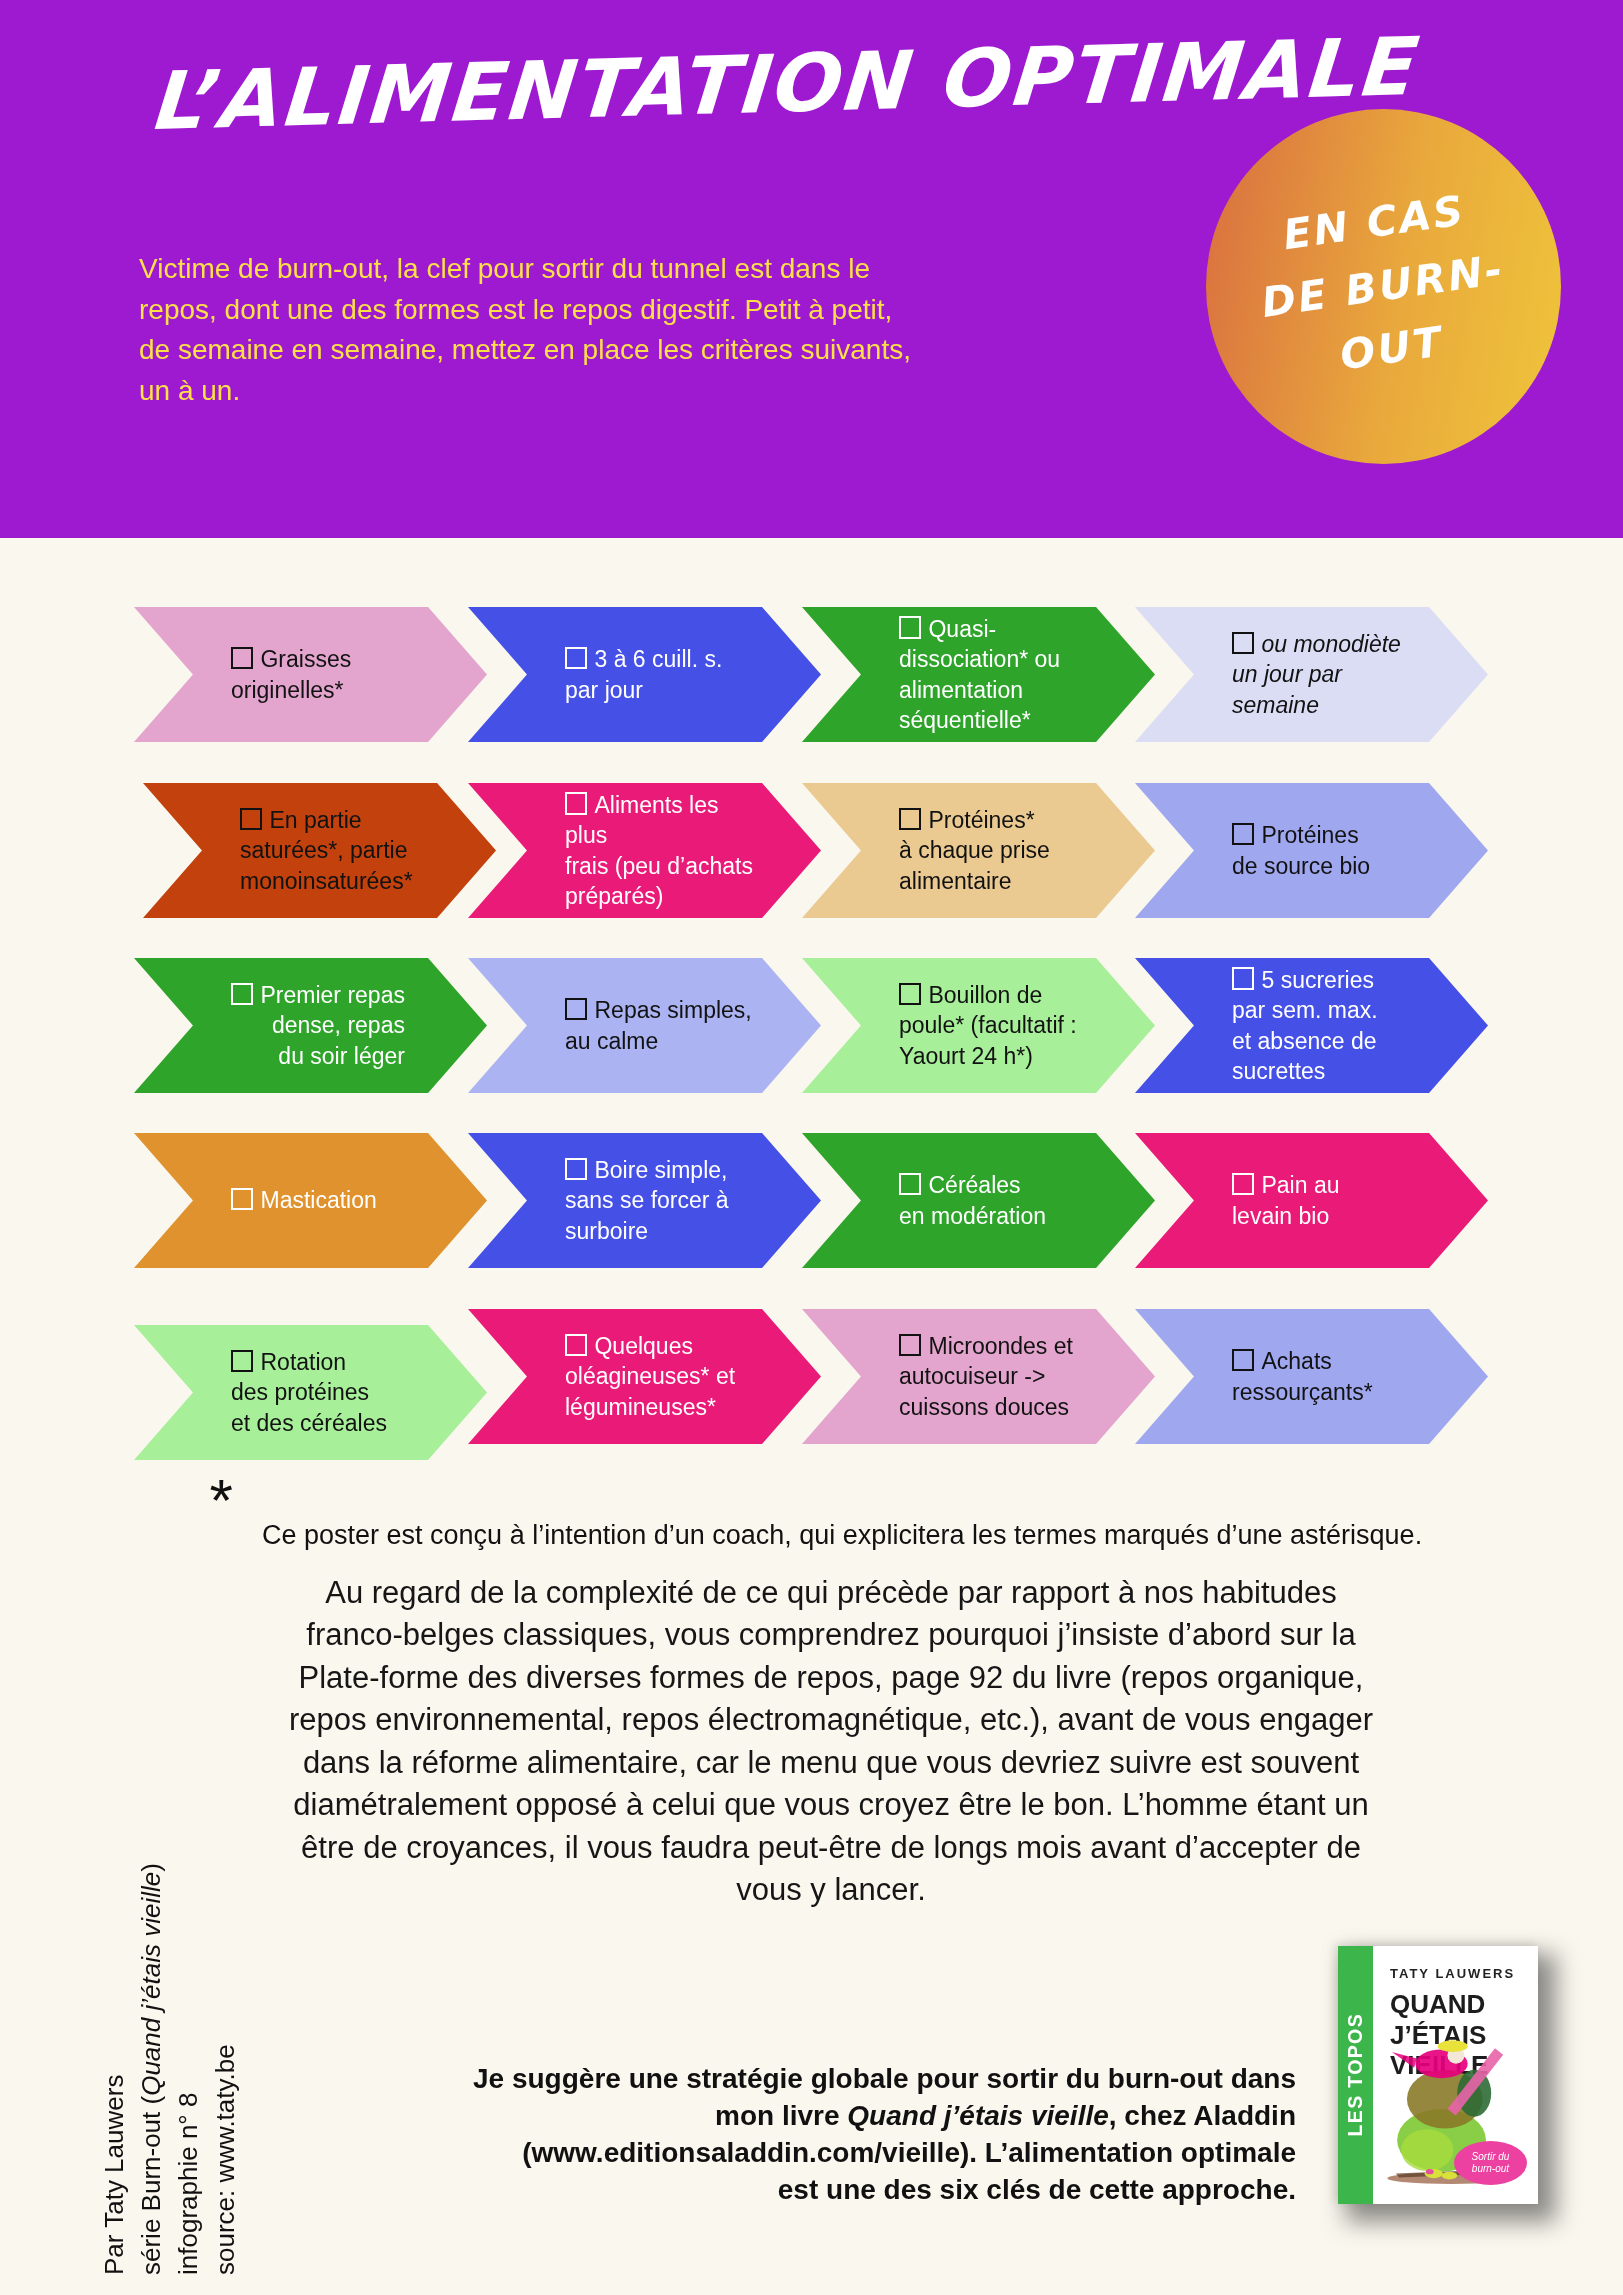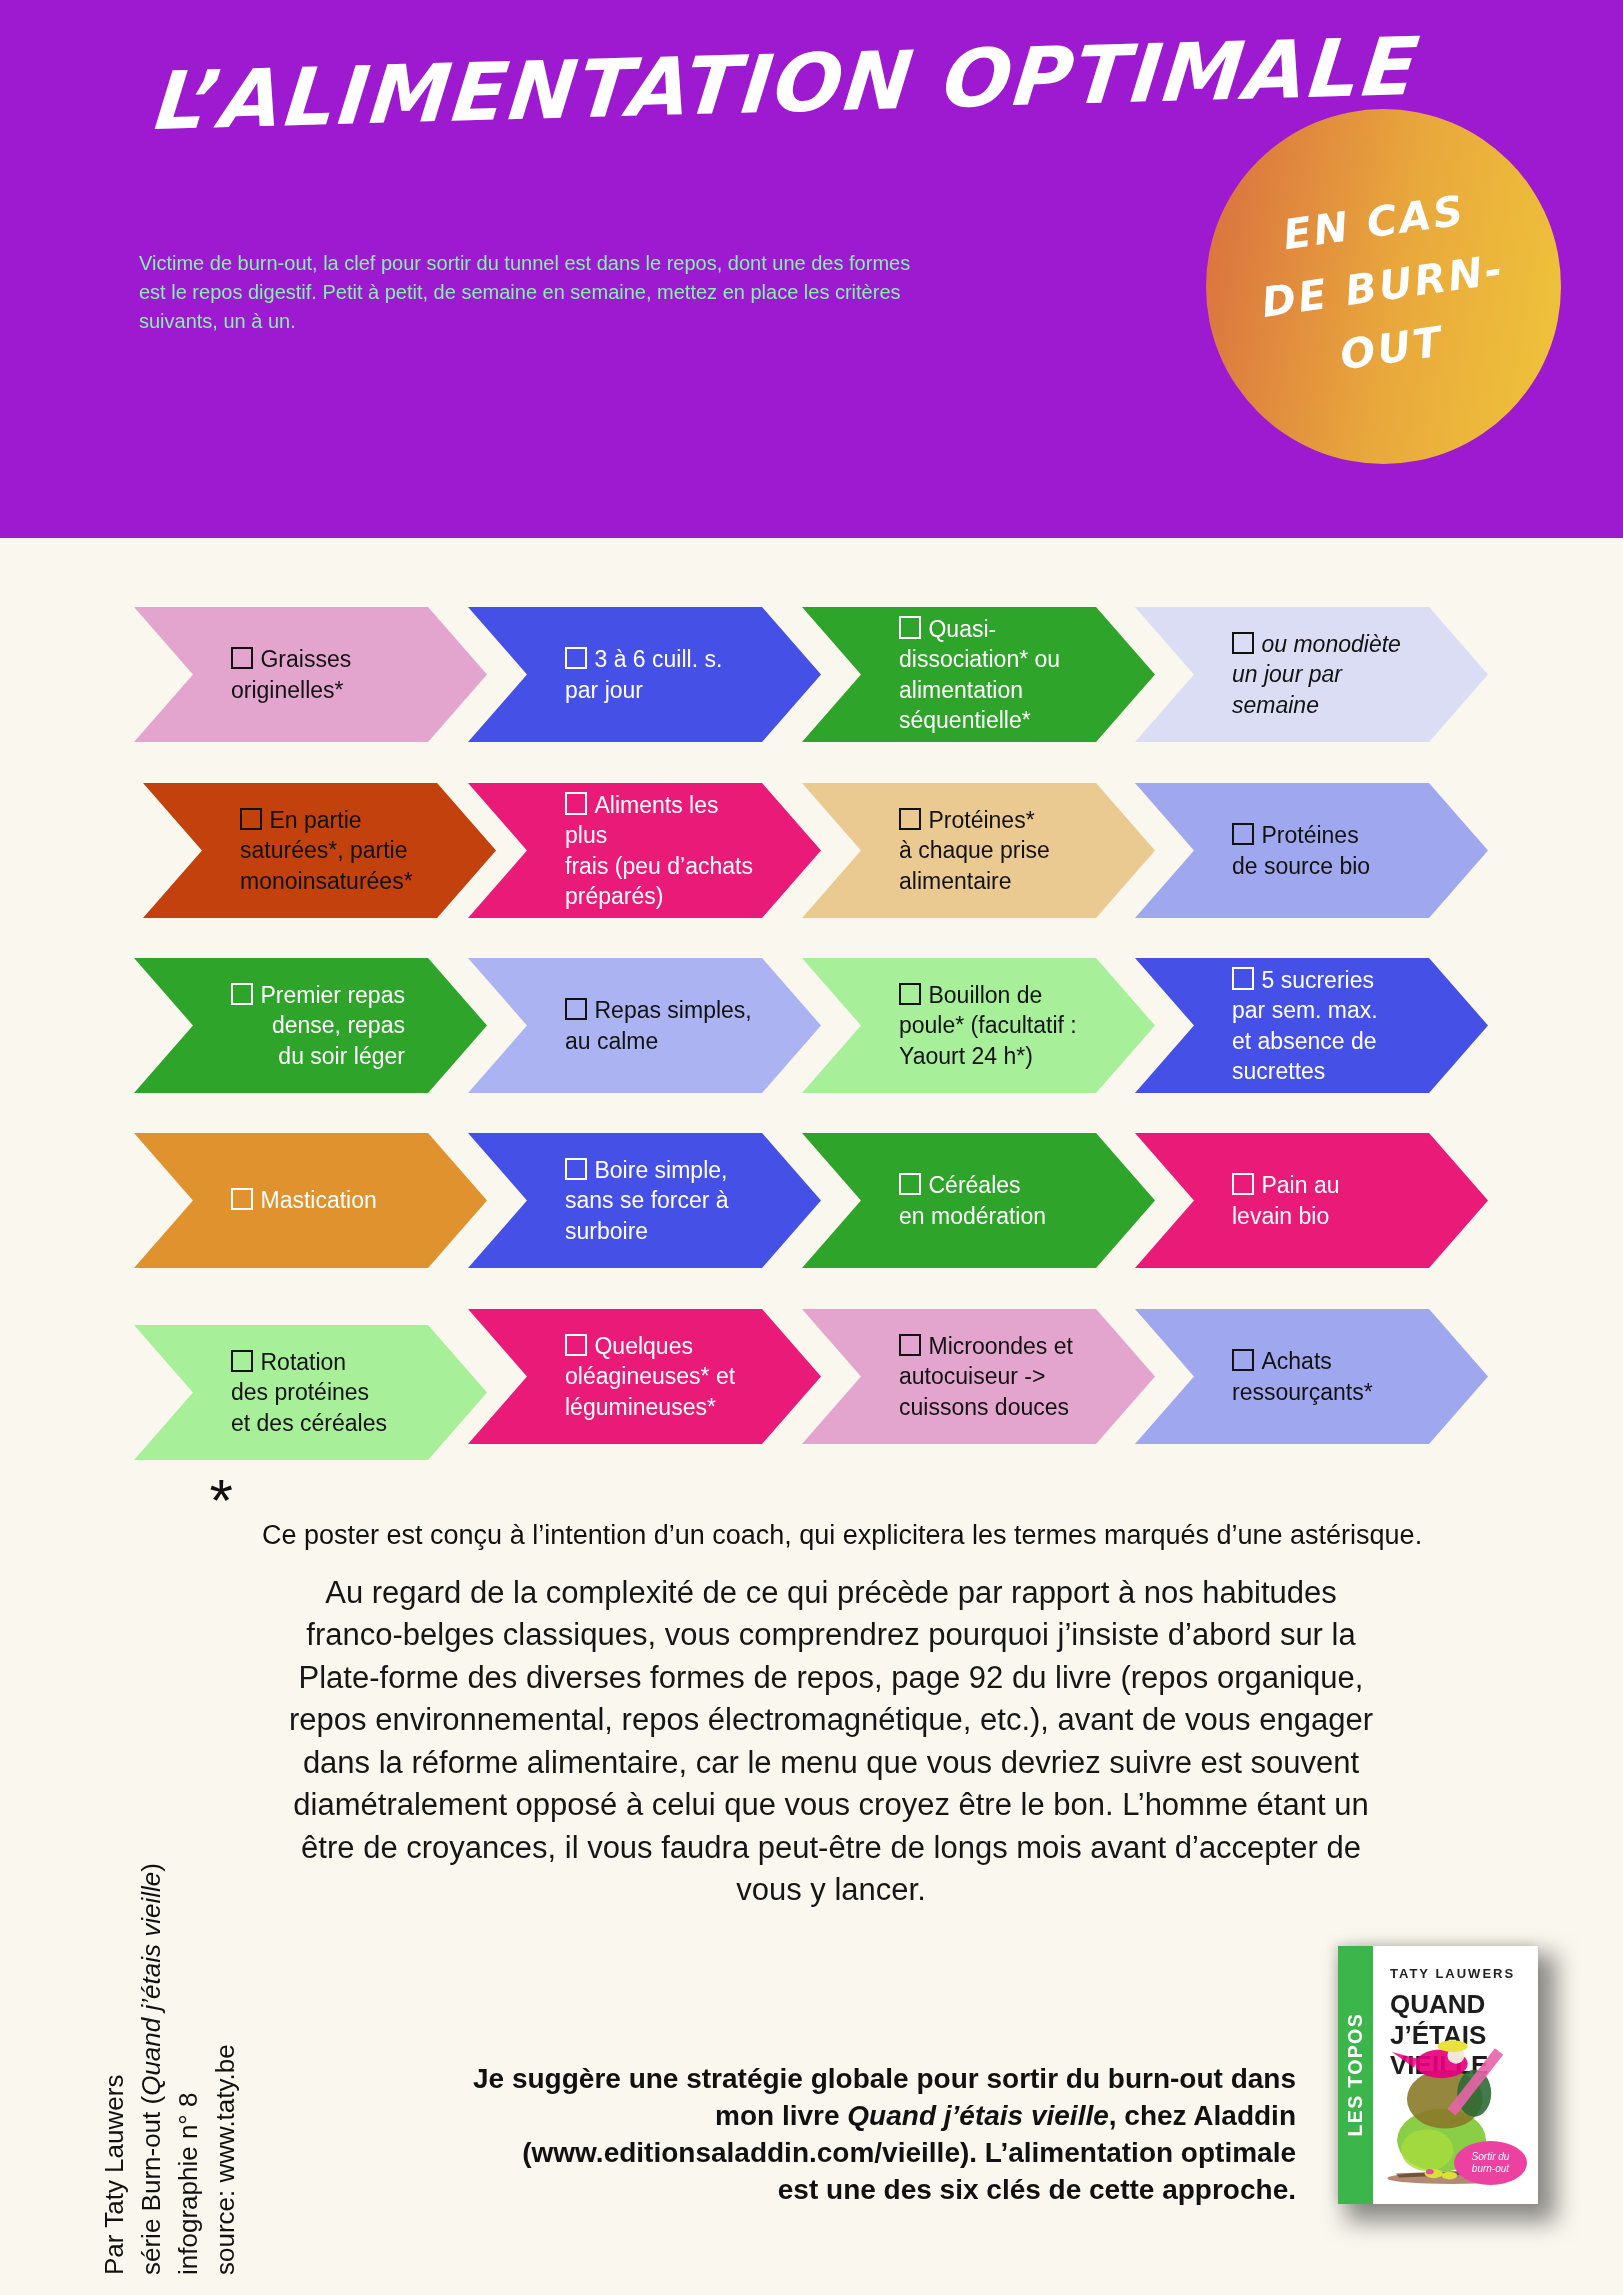--- a/index.html
+++ b/index.html
@@ -3,21 +3,21 @@
 <meta charset="utf-8">
 <style>
   html,body{margin:0;padding:0;background:#555;}
   .page{position:relative;width:1623px;height:2295px;background:#FAF7EE;overflow:hidden;
         font-family:"Liberation Sans",sans-serif;}
   
   .header{position:absolute;left:0;top:0;width:1623px;height:538px;background:#9E1AD0;}
   .title{position:absolute;left:156px;top:55px;color:#fff;font-family:"DejaVu Sans",sans-serif;
          font-size:80px;font-weight:bold;font-style:italic;letter-spacing:2px;white-space:nowrap;
          transform:skewX(-8deg) rotate(-1.6deg);transform-origin:left center;}
-  .intro{position:absolute;left:139px;top:249px;width:785px;color:#86efac;font-size:20px;
+  .intro{position:absolute;left:139px;top:249px;width:785px;color:#fde047;font-size:28px;
          line-height:1.45;}
   .badge{position:absolute;left:1206px;top:109px;width:355px;height:355px;border-radius:50%;
          background:linear-gradient(100deg,#D96E40 0%,#E9A93C 55%,#EFC53A 100%);
          display:flex;align-items:center;justify-content:center;}
   .badge-text{transform:rotate(-8deg);color:#fff;font-family:"DejaVu Sans",sans-serif;
          font-size:41px;font-weight:bold;font-style:italic;letter-spacing:2.6px;line-height:1.55;
          text-align:center;white-space:pre-line;}
   
   .grid{position:absolute;inset:0;}
   .arrow{position:absolute;width:353px;height:135px;display:flex;align-items:center;

